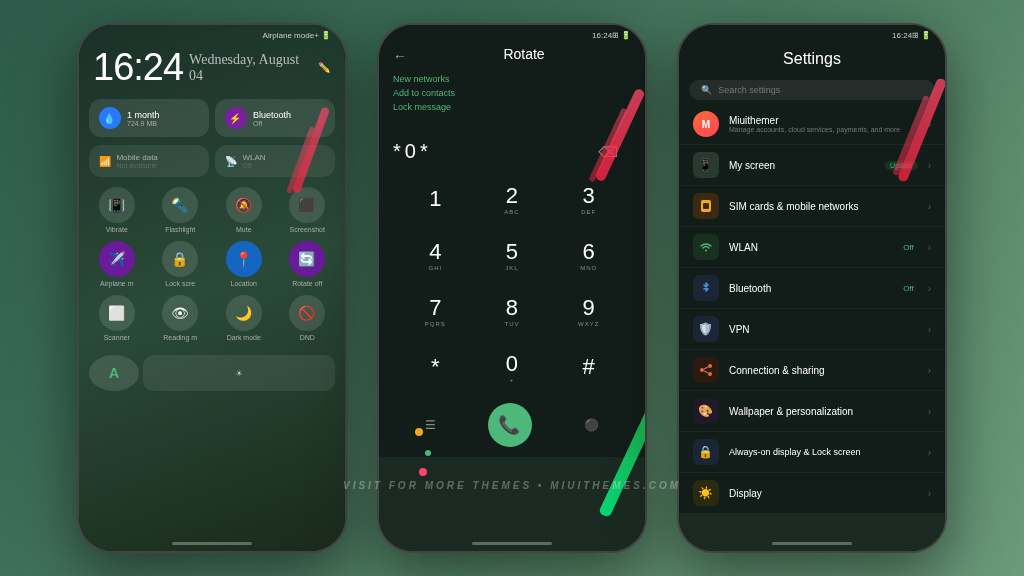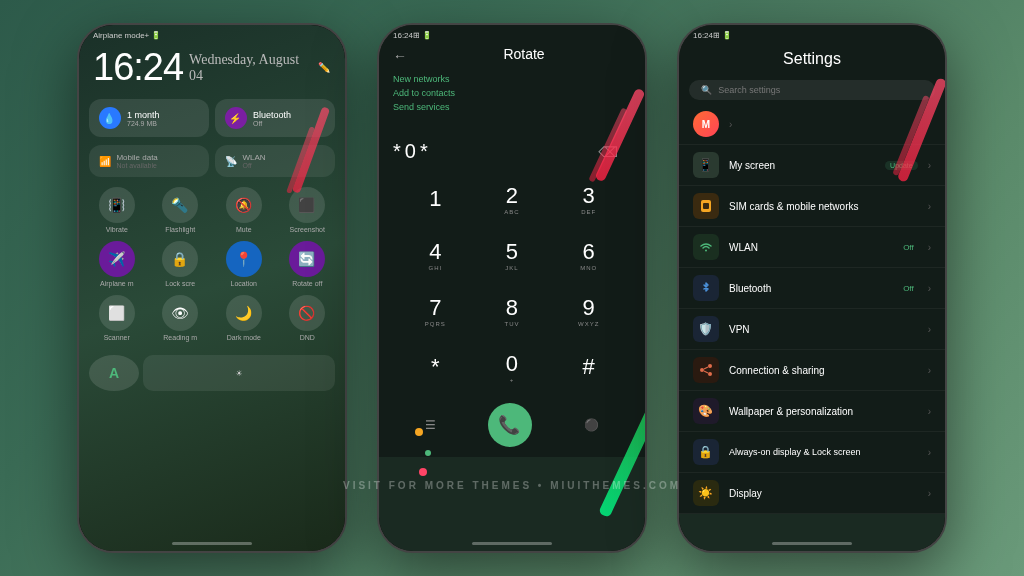--- a/index.html
+++ b/index.html
@@ -37,21 +37,21 @@
 
     
     .phone1 .screen-bg {
       width: 100%;
       height: 100%;
       background: linear-gradient(160deg, #1a3028 0%, #2a4a38 50%, #1a2a1a 100%);
     }
 
     .status-bar {
       display: flex;
-      justify-content: flex-start;
+      justify-content: flex-end;
       align-items: center;
       padding: 6px 14px 2px;
       font-size: 8px;
       color: #ccc;
     }
 
     .status-icons {
       display: flex;
       gap: 3px;
       align-items: center;
@@ -488,21 +488,21 @@
 
       <div style="display:flex;align-items:center;padding:4px 14px;gap:10px;">
         <span style="color:#aaa;font-size:14px;">←</span>
         <span style="font-size:14px;color:white;font-weight:500;flex:1;text-align:center;">Rotate</span>
       </div>
 
       <div class="dialer-top">
         <div style="display:flex;flex-direction:column;gap:4px;">
           <span style="color:#4db87a;font-size:9px;">New networks</span>
           <span style="color:#4db87a;font-size:9px;">Add to contacts</span>
-          <span style="color:#4db87a;font-size:9px;">Send services</span>
+          <span style="color:#4db87a;font-size:9px;">Lock message</span>
         </div>
       </div>
 
       <div class="dialer-input-row">
         <span style="font-size:20px;color:white;letter-spacing:4px;">*0*</span>
         <span style="font-size:14px;color:#888;margin-left:auto;margin-right:10px;">⌫</span>
       </div>
 
       <div class="keypad">
         <div class="key">
@@ -583,20 +583,24 @@
 
       <div class="settings-header">Settings</div>
 
       <div class="search-bar">
         <span style="color:#777;">🔍</span>
         <span>Search settings</span>
       </div>
 
       <div class="settings-item">
         <div class="miui-avatar">M</div>
+        <div class="settings-text">
+          <div class="settings-label">Miuithemer</div>
+          <div class="settings-sub">Manage accounts, cloud services, payments, and more</div>
+        </div>
         <span class="settings-arrow">›</span>
       </div>
 
       <div class="settings-item">
         <div class="settings-icon" style="background:#2a3a30;">📱</div>
         <div class="settings-text">
           <div class="settings-label">My screen</div>
         </div>
         <span class="settings-update">Update</span>
         <span class="settings-arrow">›</span>
@@ -689,13 +693,13 @@
           <div class="settings-label">Display</div>
         </div>
         <span class="settings-arrow">›</span>
       </div>
 
       <div class="home-indicator"></div>
     </div>
   </div>
 </div>
 
-<div style="position:fixed;bottom:85px;left:0;right:0;text-align:center;font-size:10px;color:rgba(255,255,255,0.3);letter-spacing:3px;font-weight:bold;pointer-events:none;">VISIT FOR MORE THEMES • MIUITHEMES.COM</div>
+<div style="position:fixed;bottom:85px;left:0;right:0;text-align:center;font-size:10px;color:rgba(255,255,255,0.3);letter-spacing:3px;font-weight:bold;pointer-events:none;font-style:italic;">VISIT FOR MORE THEMES • MIUITHEMES.COM</div>
 
 </body></html>

